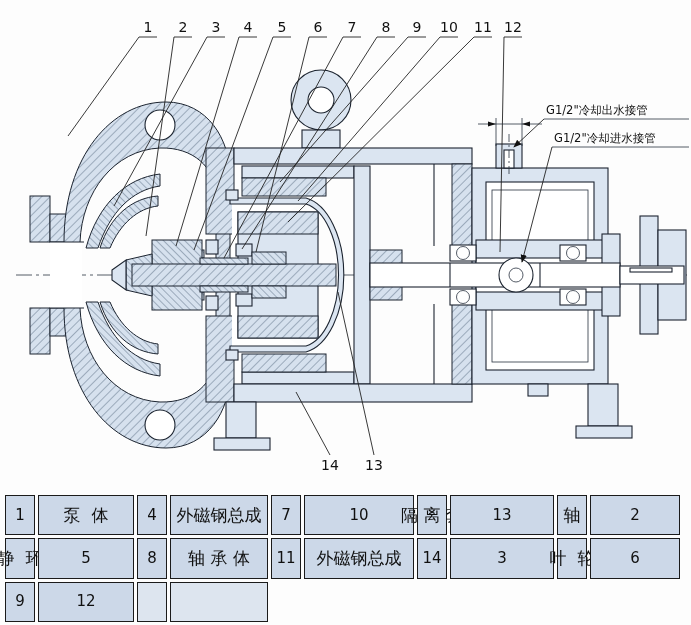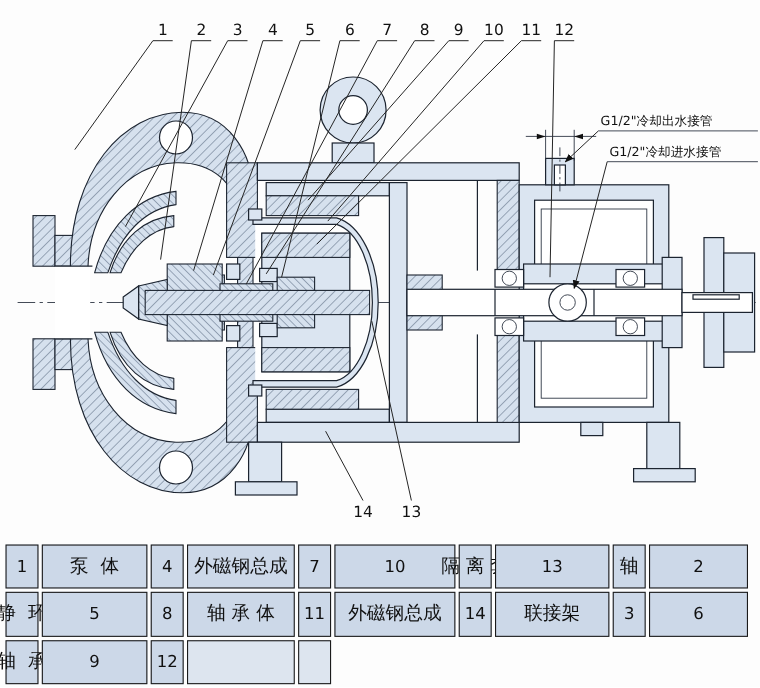--- a/index.html
+++ b/index.html
@@ -268,24 +268,23 @@
     <div class="cell name">轴</div>
 
     <div class="cell num">2</div>
     <div class="cell name">静  环</div>
     <div class="cell num">5</div>
     <div class="cell num">8</div>
     <div class="cell name">轴 承 体</div>
     <div class="cell num">11</div>
     <div class="cell name">外磁钢总成</div>
     <div class="cell num">14</div>
-    <div class="cell name">联接架</div>
 
     <div class="cell num">3</div>
+    <div class="cell name">叶  轮</div>
     <div class="cell num">6</div>
-    <div class="cell name">轴  承</div>
     <div class="cell num">9</div>
     <div class="cell num">12</div>
     <div class="cell num blank"></div>
     <div class="cell name blank"></div>
   </div>
 
 </div>
 
 </body></html>

